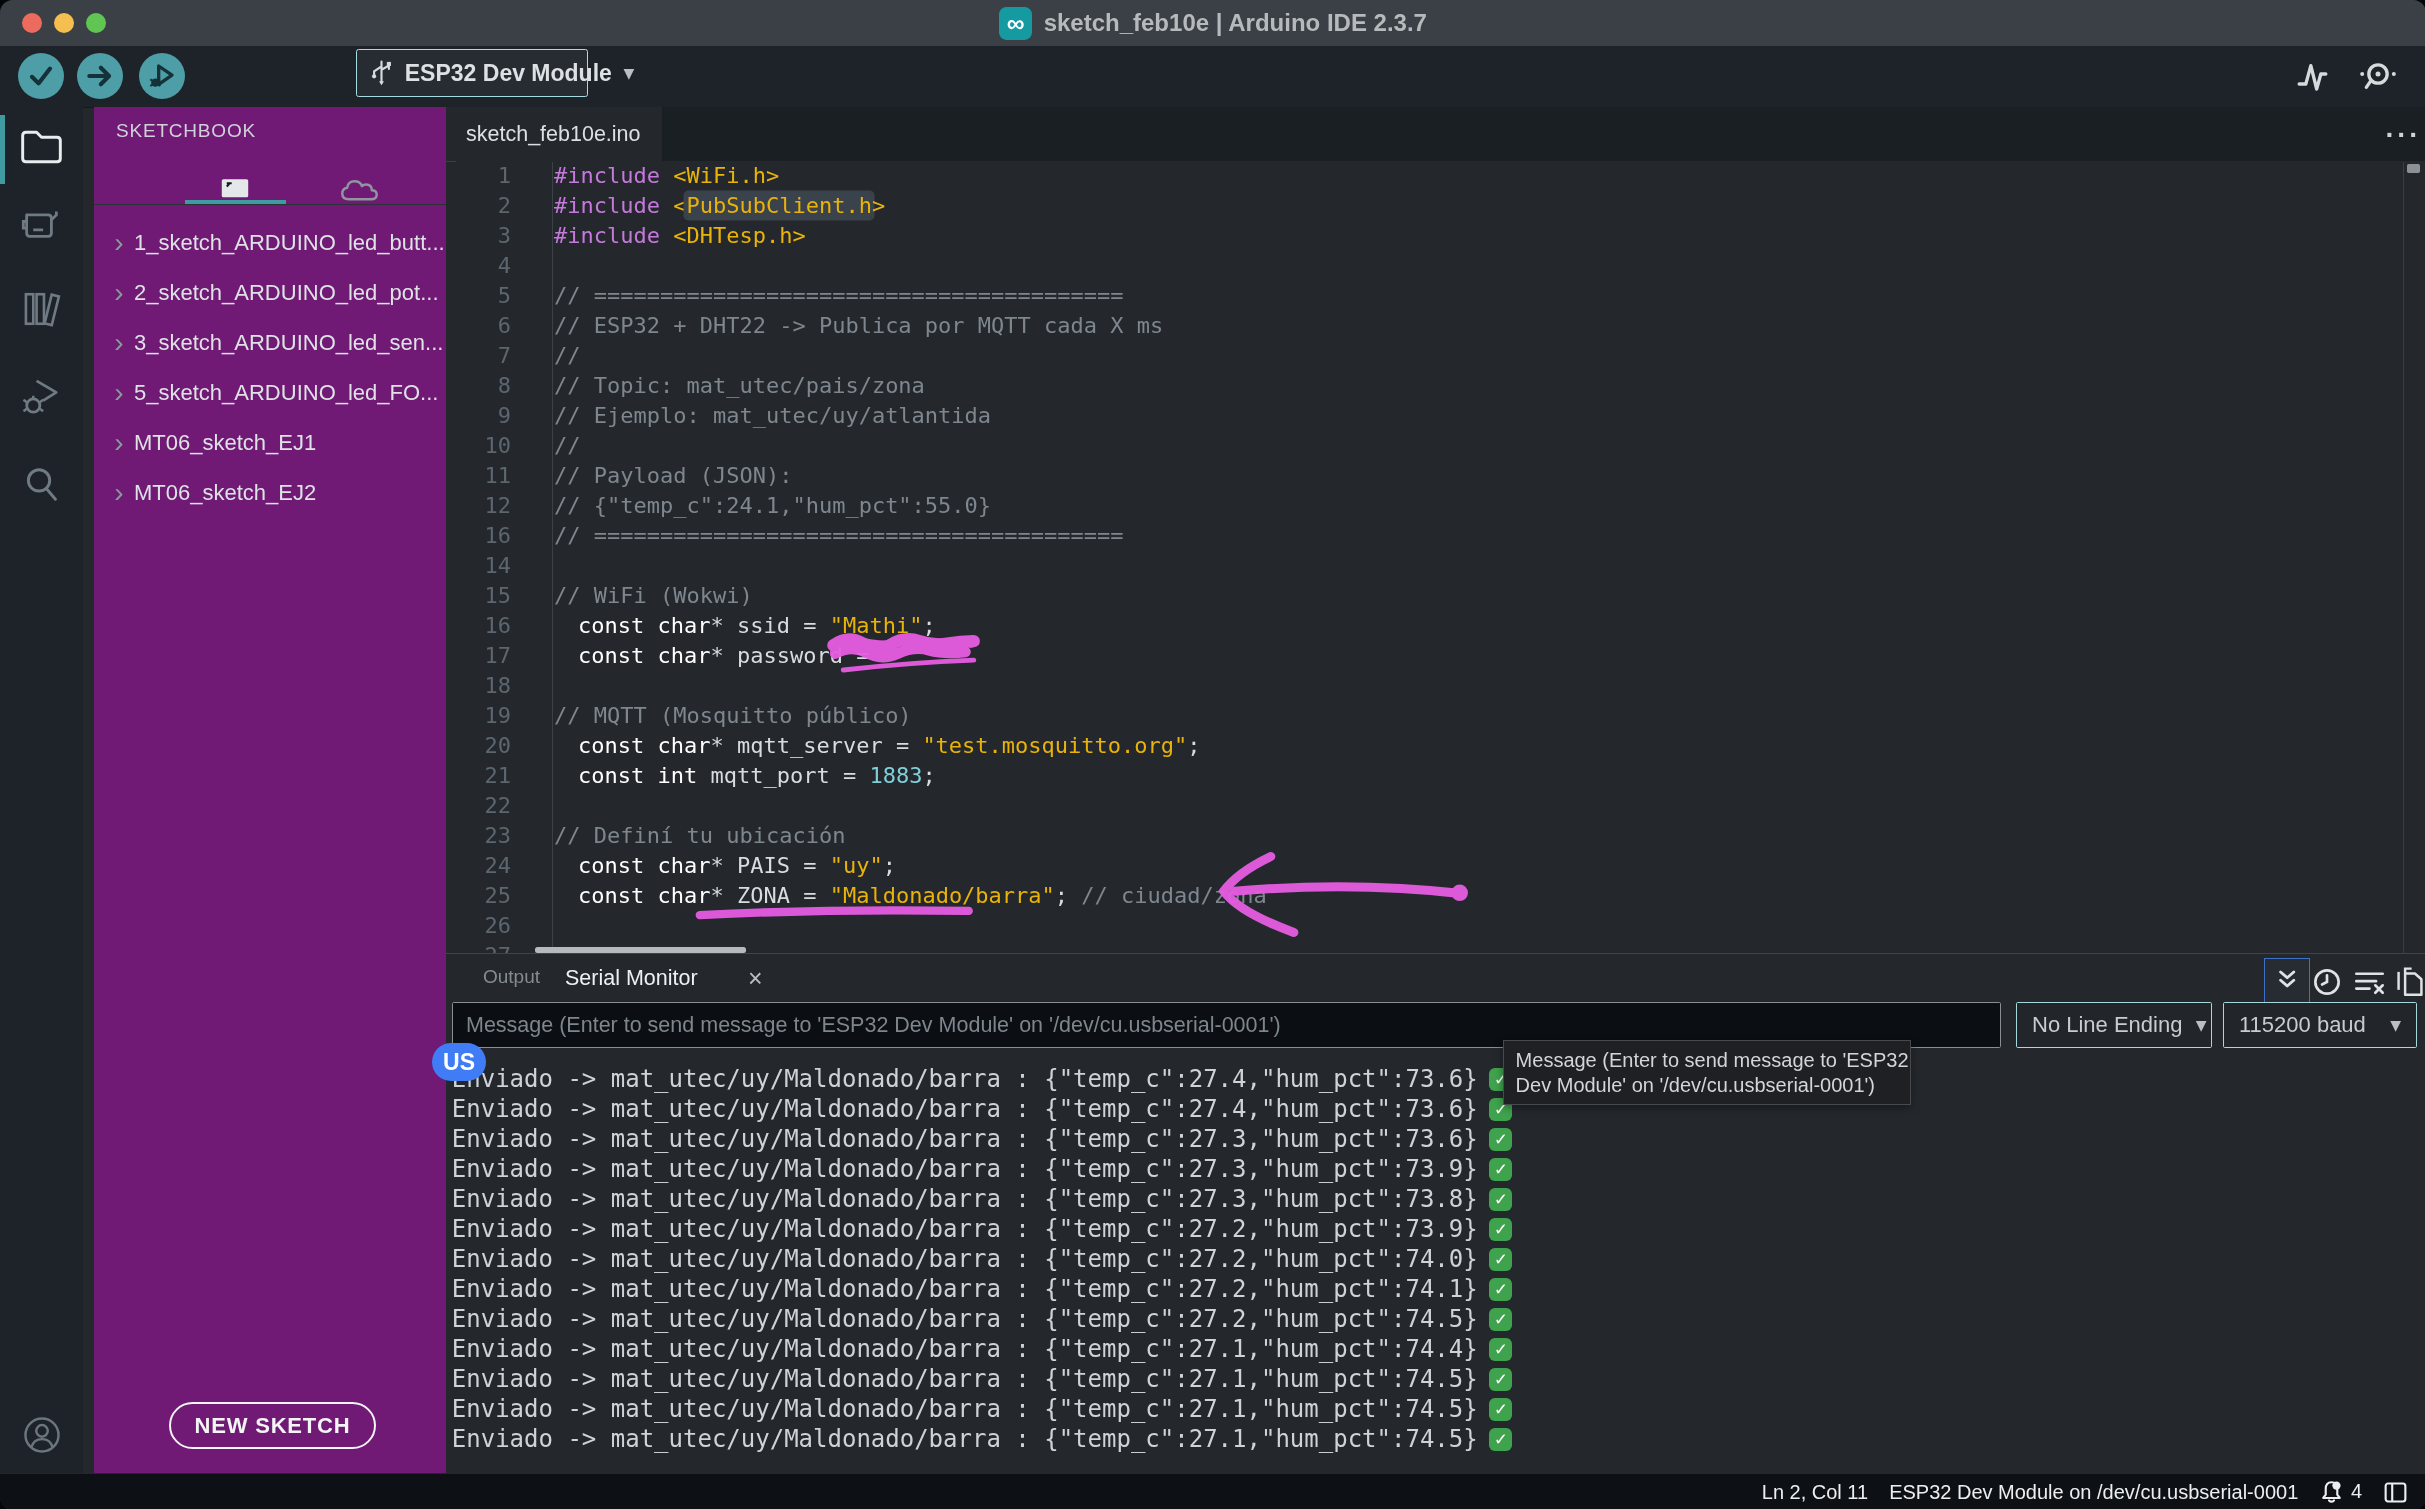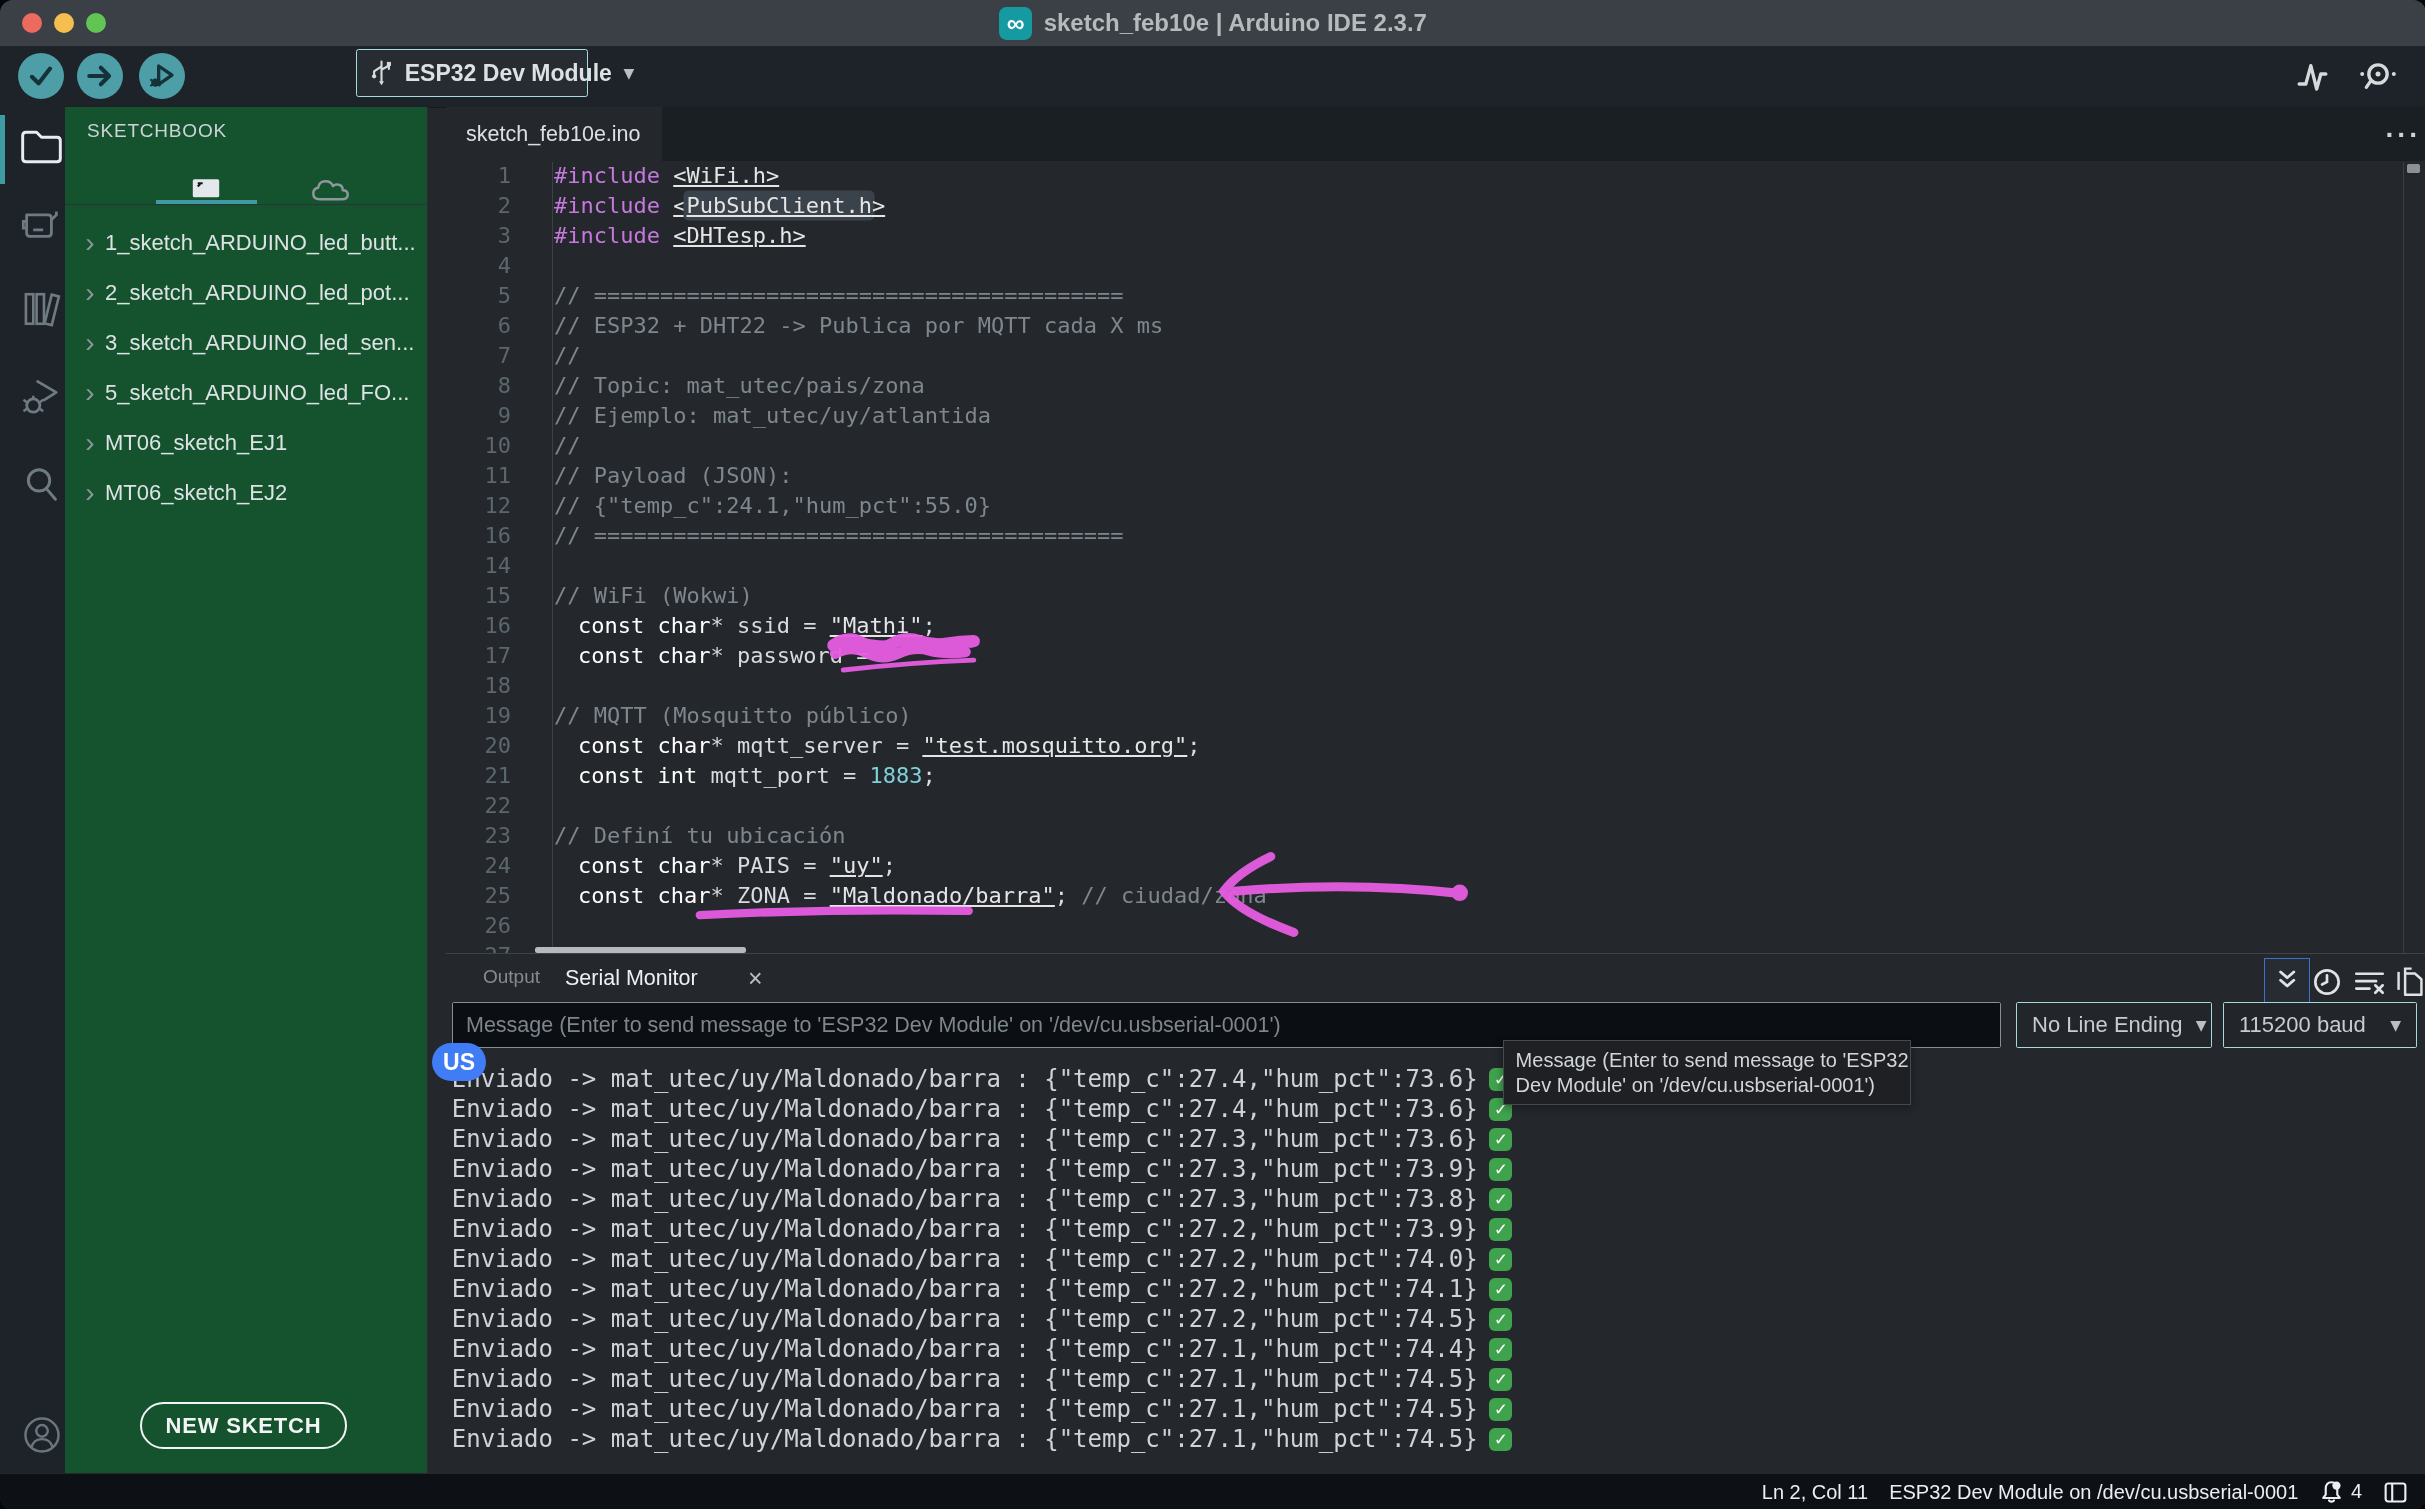--- a/index.html
+++ b/index.html
@@ -24,21 +24,21 @@
   #board-sel .blabel{color:#dde1e4;font-size:23px;font-weight:bold;white-space:nowrap;flex:1;}
   .caret{color:#b9bfc4;font-size:21.5px;}
   .tr-icons{position:absolute;right:28px;top:7.4px;display:flex;gap:28px;align-items:center;height:46px;}
 
   
   #iconstrip{left:0;top:107px;width:83px;height:1366px;background:#1d2328;}
   .stripicon{position:absolute;left:0;width:83px;height:74px;display:flex;align-items:center;justify-content:center;}
   #active-bar{position:absolute;left:0;top:8.3px;width:5px;height:69px;background:#3f9ba1;}
 
   
-  #sketchpanel{left:65px;top:107px;width:363px;height:1366px;background:#14532d;border-right:0.8px solid #262c31;box-sizing:border-box;}
+  #sketchpanel{left:94px;top:107px;width:363px;height:1366px;background:#701a75;border-right:0.8px solid #262c31;box-sizing:border-box;}
   #sb-header{position:absolute;left:22px;top:13.2px;color:#ced3d7;font-size:19px;letter-spacing:0.8px;}
   .sb-tabs{position:absolute;left:0;top:59px;width:363px;height:50px;}
   .sb-tab{position:absolute;top:0;width:99px;height:50px;display:flex;align-items:center;justify-content:center;}
   #sb-underline{position:absolute;left:91px;top:93px;width:101px;height:4.1px;background:#3f9ba1;}
   #sb-divider{position:absolute;left:0;top:97px;width:363px;height:0.8px;background:#2b3237;}
   #sketchbook-list{position:absolute;left:0;top:111px;width:363px;}
   .sb-item{height:50px;display:flex;align-items:center;color:#dde2e5;font-size:22px;}
   .sb-item .chev{width:30px;margin-left:10px;color:#8f979e;font-size:28px;line-height:1;text-align:center;}
   .sb-item.nochev{padding-left:10px;}
   #new-sketch{position:absolute;left:75px;top:1295px;width:207px;height:47px;border:2.5px solid #f2f4f5;border-radius:25px;display:flex;align-items:center;justify-content:center;color:#f2f4f5;font-size:22px;font-weight:bold;letter-spacing:0.8px;box-sizing:border-box;}
@@ -50,21 +50,21 @@
   #tab-more{position:absolute;right:25px;top:11.6px;color:#ced3d6;font-size:28px;font-weight:bold;letter-spacing:2.5px;}
 
   
   #editor{left:446px;top:162px;width:1980px;height:791px;background:#24282d;overflow:hidden;}
   #code-lines{position:absolute;left:0;top:-1.7px;right:0;}
   .crow{height:30px;display:flex;align-items:center;font-family:"DejaVu Sans Mono",monospace;font-size:22px;}
   .ln{width:65px;text-align:right;color:#5c666e;flex:none;}
   .codetext{margin-left:43px;white-space:pre;color:#d8dcdf;}
   .seg{white-space:pre;}
   .seg.pp{color:#c678dd;}
-  .seg.str{color:#e5e5e5;text-decoration:underline;}
+  .seg.str{color:#eab308;}
   .seg.kw{color:#ffffff;margin-left:24px;}
   .seg.num{color:#7fd0d8;}
   .seg.cmt{color:#7e868e;}
   .seg.txt{color:#d8dcdf;}
   .seg.hl{background:#3a424b;box-shadow:0 0 0 2.5px #3a424b;border-radius:2.5px;}
   .seg.scribble{display:inline-block;width:153px;height:3.3px;}
   #indent-guide{position:absolute;left:106px;top:0;width:0.8px;height:785px;background:#3a4248;}
   #vtrackline{position:absolute;left:1957px;top:0;width:0.8px;height:791px;background:#373e44;}
   #hthumb{position:absolute;left:89px;top:785px;width:211px;height:5.8px;background:#b6babe;border-radius:2.5px;}
   #vthumb{position:absolute;left:1961px;top:1.7px;width:13.2px;height:9px;background:#8b9196;border-radius:1.7px;}

